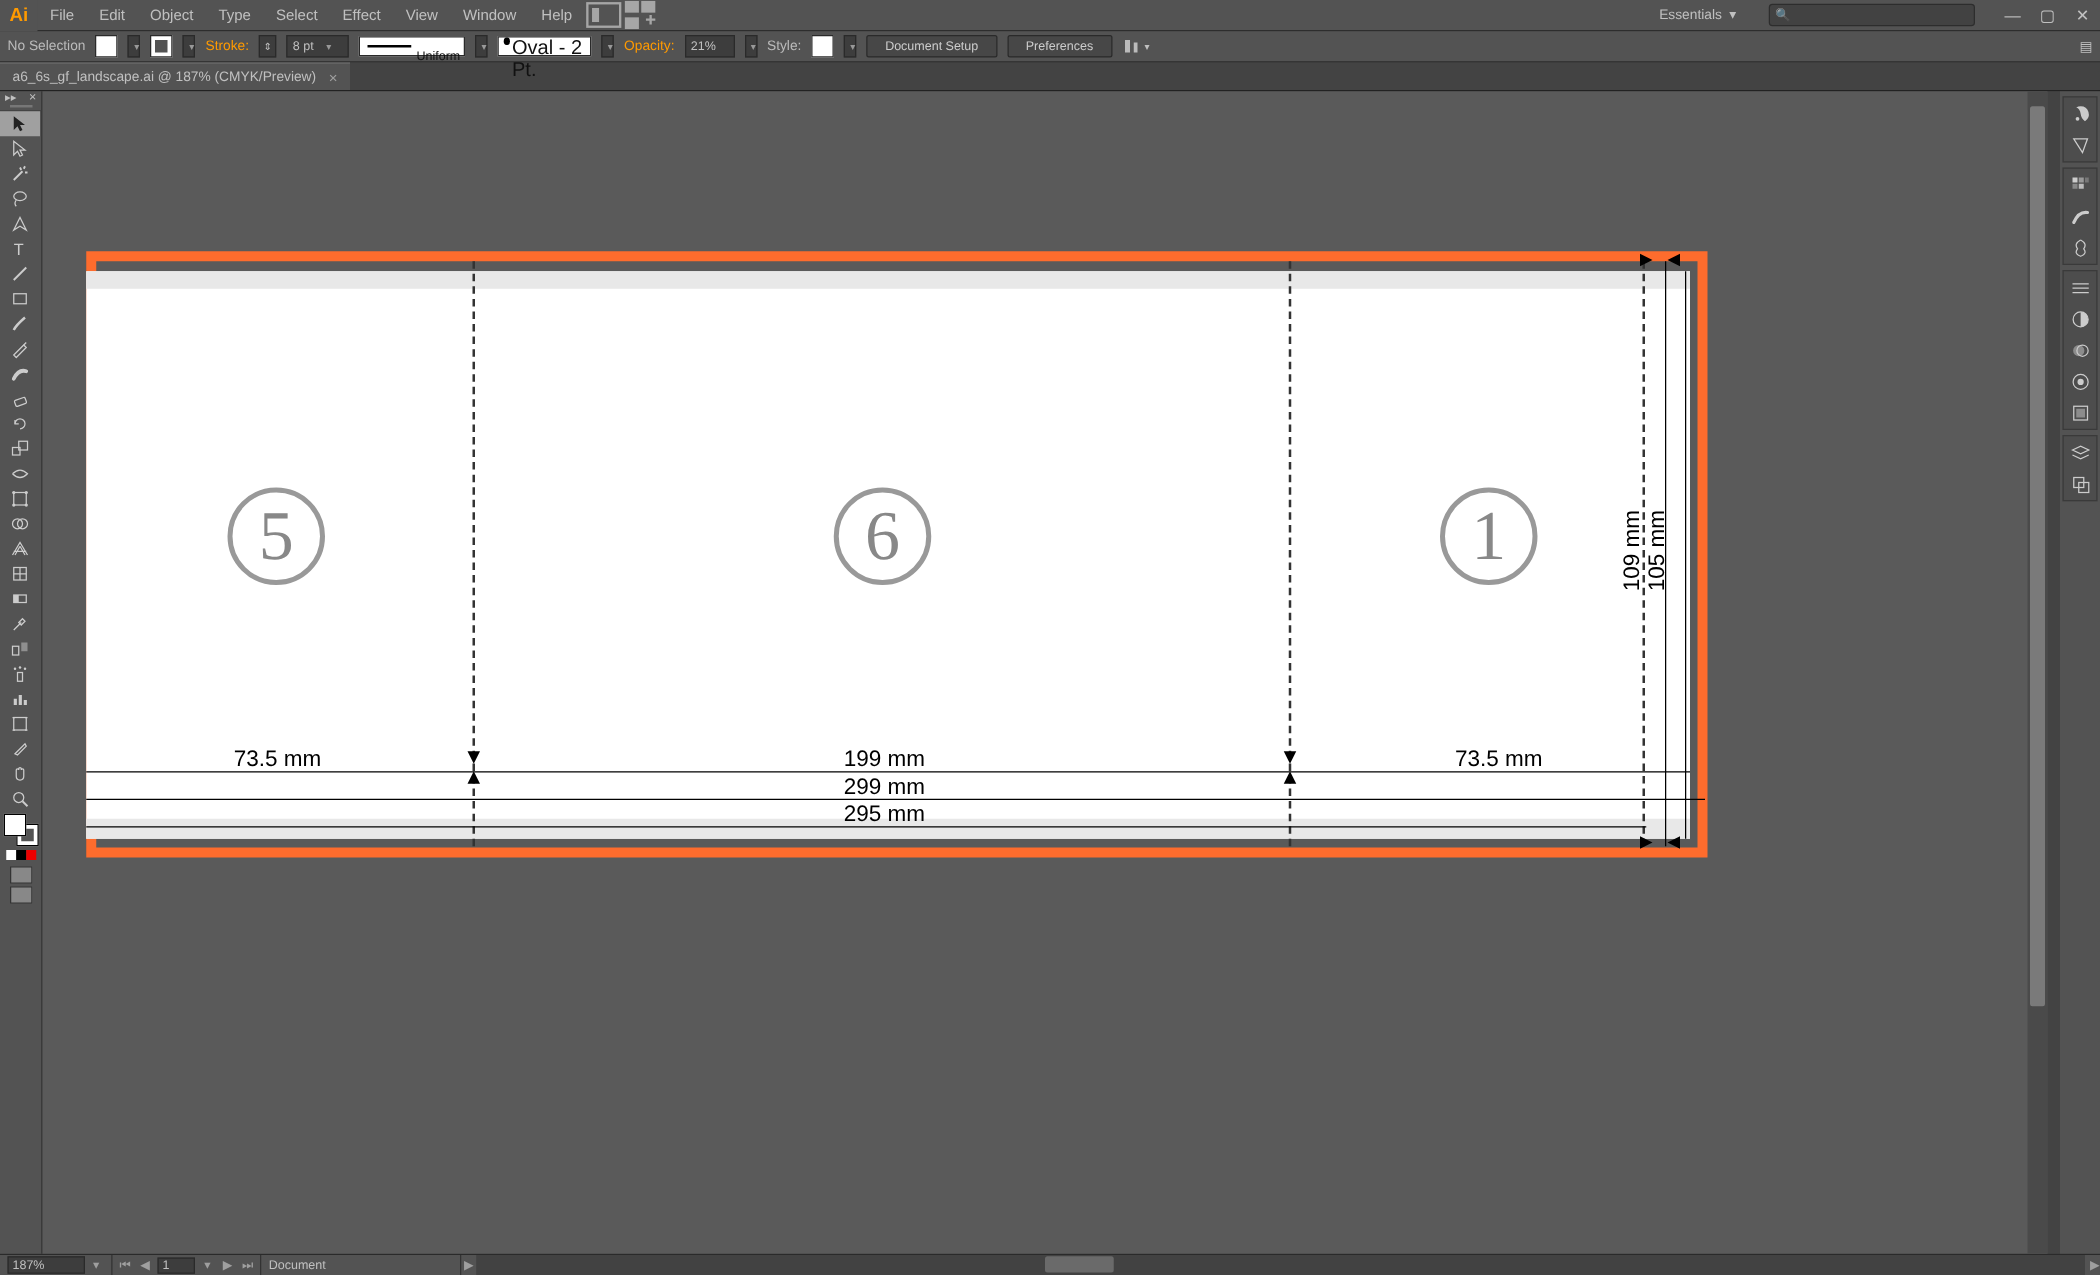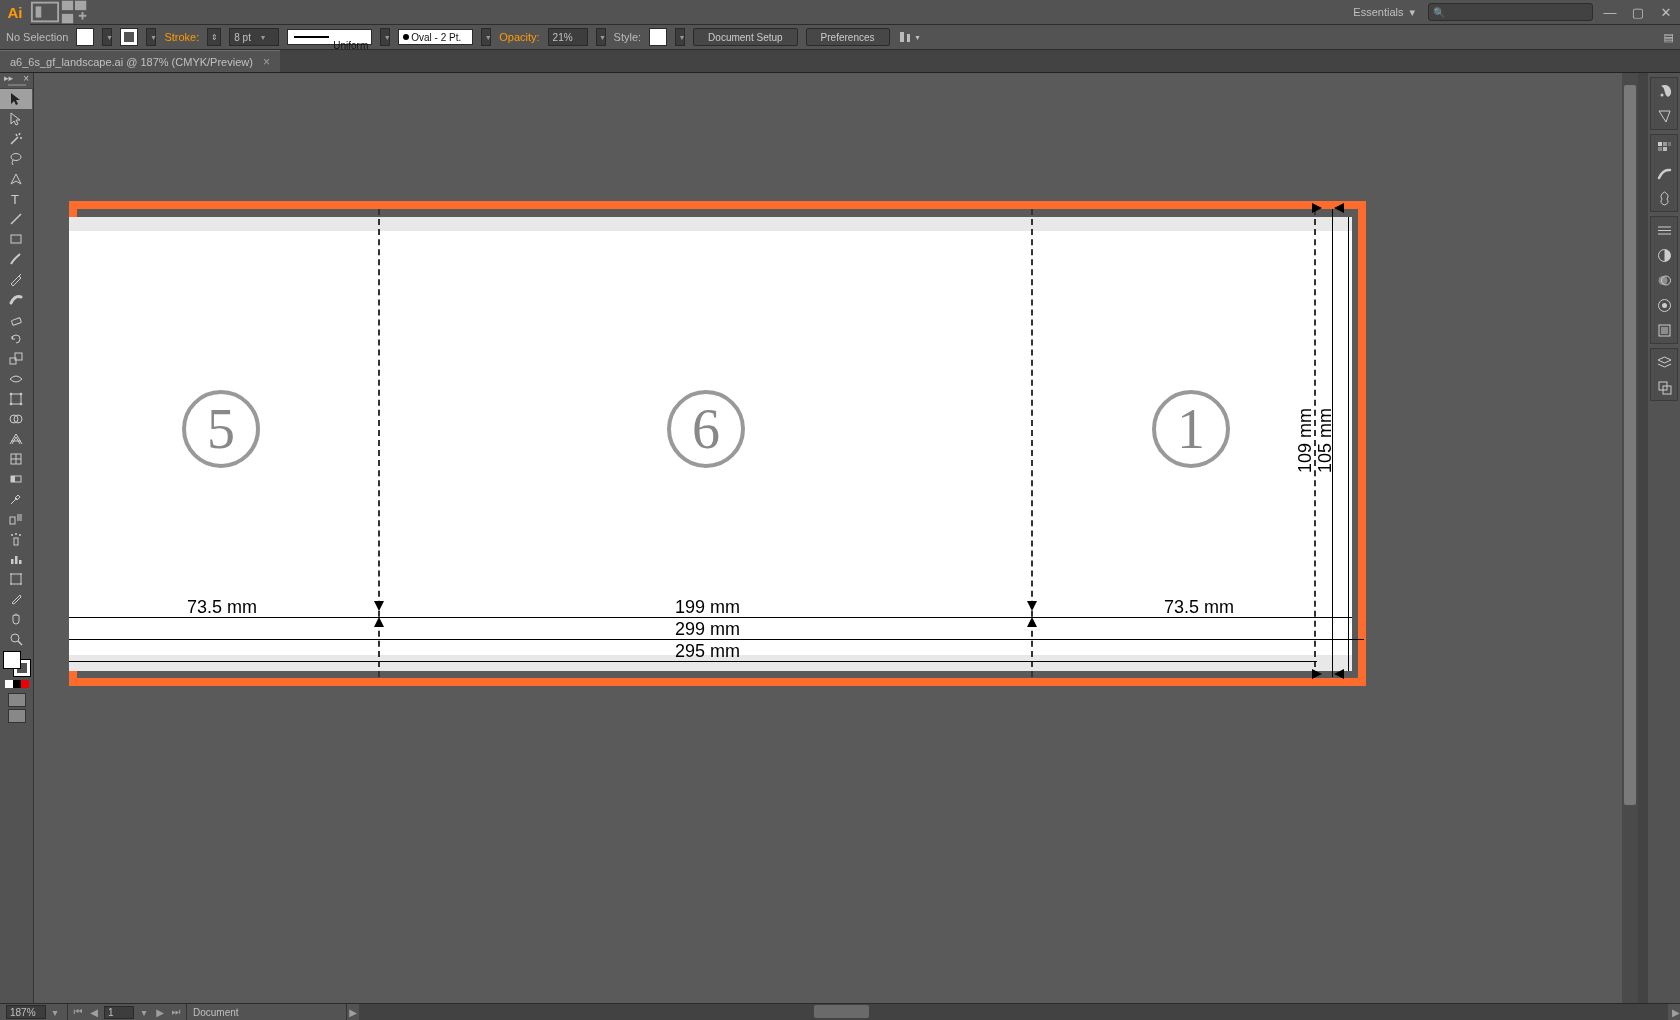--- a/index.html
+++ b/index.html
@@ -5,21 +5,21 @@
 * { margin: 0; padding: 0; box-sizing: border-box; font-family: "Segoe UI", Tahoma, sans-serif; }
 body { background: #333; width: 1680px; height: 1020px; overflow: hidden; color: #c0c0c0; }
 
 
 .menubar { height: 25px; background: #535353; display: flex; align-items: center; border-bottom: 1px solid #2d2d2d; }
 .ai-logo { width: 30px; height: 25px; display: flex; align-items: center; justify-content: center; background: #535353; }
 .ai-logo span { color: #ff9a00; font-weight: bold; font-size: 15px; position: relative; }
 .menu-items { display: flex; height: 100%; }
 .menu-item { padding: 0 10px; font-size: 12px; line-height: 25px; cursor: default; }
 .menubar-spacer { flex: 1; }
-.menubar-right { display: flex; align-items: center; gap: 3px; height: 100%; }
+.menubar-right { display: flex; align-items: center; gap: 16px; height: 100%; }
 .workspace-switch { font-size: 11px; padding: 0 10px; line-height: 25px; display: flex; gap: 6px; cursor: default; }
 .search-box { width: 165px; height: 18px; background: #424242; border: 1px solid #2d2d2d; border-radius: 3px; display: flex; align-items: center; padding: 0 4px; }
 .win-btns { display: flex; }
 .win-btn { width: 28px; height: 20px; display: flex; align-items: center; justify-content: center; font-size: 13px; }
 .misc-icon { width: 30px; height: 25px; display: flex; align-items: center; justify-content: center; }
 .misc-icon svg { opacity: .8; }
 
 
 .controlbar { height: 25px; background: #535353; border-bottom: 1px solid #2d2d2d; display: flex; align-items: center; padding: 0 6px; gap: 8px; font-size: 11px; }
 .ctl-label { color: #bbb; }
@@ -28,21 +28,21 @@
 .swatch.fill { background: #fff; }
 .swatch.stroke { background: #fff; position: relative; }
 .swatch.stroke::after { content: ""; position: absolute; inset: 3px; background: #535353; }
 .swatch.style { background: #fff; }
 .dd { height: 18px; background: #3d3d3d; border: 1px solid #2a2a2a; display: flex; align-items: center; padding: 0 4px; font-size: 10px; gap: 10px; }
 .dd .caret { font-size: 8px; opacity: .7; }
 .stroke-box { width: 50px; }
 .uniform-box { width: 85px; background: #fff; color: #111; border: 1px solid #2a2a2a; height: 16px; display: flex; align-items: center; justify-content: center; font-size: 10px; position: relative; }
 .uniform-box .line { position: absolute; left: 6px; width: 35px; height: 2px; background: #000; }
 .uniform-box span { margin-left: 42px; margin-top: 16px; }
-.profile-box { width: 75px; background: #fff; color: #111; height: 16px; border: 1px solid #2a2a2a; display: flex; align-items: center; font-size: 10px; padding: 0 4px; gap: 2px; }
+.profile-box { width: 75px; background: #fff; color: #111; height: 16px; border: 1px solid #2a2a2a; display: flex; font-size: 16px; padding: 0 4px; gap: 2px; }
 .profile-box .ovaldot { width: 6px; height: 6px; border-radius: 50%; background: #000; }
 .opacity-box { width: 40px; }
 .ctl-btn { height: 18px; padding: 0 14px; background: #474747; border: 1px solid #2a2a2a; border-radius: 2px; font-size: 10px; display: flex; align-items: center; color: #ccc; }
 .ctl-right { margin-left: auto; }
 
 
 .tabstrip { height: 23px; background: #434343; display: flex; align-items: center; border-bottom: 1px solid #222; }
 .doc-tab { height: 22px; background: #535353; display: flex; align-items: center; padding: 0 10px; font-size: 11px; gap: 10px; border-top: 1px solid #6a6a6a; }
 .doc-tab .x { font-size: 12px; opacity: .7; }
 
@@ -88,34 +88,45 @@
 
 .panel-gap { width: 10px; background: #434343; }
 .panelcol { width: 32px; background: #535353; display: flex; flex-direction: column; gap: 4px; padding-top: 4px; align-items: center; }
 .panel-group { background: #4d4d4d; width: 28px; display: flex; flex-direction: column; gap: 1px; padding: 1px 0; border: 1px solid #3a3a3a; }
 .panelbtn { width: 26px; height: 24px; display: flex; align-items: center; justify-content: center; }
 .panelbtn svg { width: 17px; height: 17px; }
 
 
 .statusbar { height: 17px; background: #535353; display: flex; align-items: center; font-size: 10px; border-top: 1px solid #2a2a2a; }
 .status-seg { height: 100%; display: flex; align-items: center; padding: 0 6px; border-right: 1px solid #333; }
-.zoom-in { width: 40px; background: #3d3d3d; height: 14px; border: 1px solid #2a2a2a; display: flex; align-items: center; padding: 0 3px; }
+.zoom-in { width: 62px; background: #3d3d3d; height: 14px; border: 1px solid #2a2a2a; display: flex; align-items: center; padding: 0 3px; }
 .status-nav { display: flex; align-items: center; gap: 4px; padding: 0 4px; }
 .nav-btn { width: 12px; text-align: center; opacity: .7; }
 .page-in { width: 30px; background: #3d3d3d; height: 13px; border: 1px solid #2a2a2a; padding: 0 3px; display: flex; align-items: center; }
 .status-flex { flex: 1; height: 100%; background: #424242; position: relative; }
 .status-flex .thumb { position: absolute; top: 1px; height: 13px; background: #6a6a6a; border-radius: 2px; }
 </style>
 </head>
 <body>
 
 <div class="menubar">
   <div class="ai-logo">
       <span>Ai</span>
     </div>
+  <div class="menu-items">
+    <div class="menu-item">File</div>
+    <div class="menu-item">Edit</div>
+    <div class="menu-item">Object</div>
+    <div class="menu-item">Type</div>
+    <div class="menu-item">Select</div>
+    <div class="menu-item">Effect</div>
+    <div class="menu-item">View</div>
+    <div class="menu-item">Window</div>
+    <div class="menu-item">Help</div>
+  </div>
   <div class="misc-icon">
     <svg viewBox="0 0 16 16">
         <rect x="1" y="3" width="14" height="10" fill="none" stroke="#bbb"></rect>
         <rect x="3" y="5" width="3" height="6" fill="#bbb"></rect>
       </svg>
   </div>
   <div class="misc-icon">
     <svg viewBox="0 0 16 16">
         <rect x="1" y="2" width="6" height="5" fill="#bbb"></rect>
         <rect x="8" y="2" width="6" height="5" fill="#bbb"></rect>

